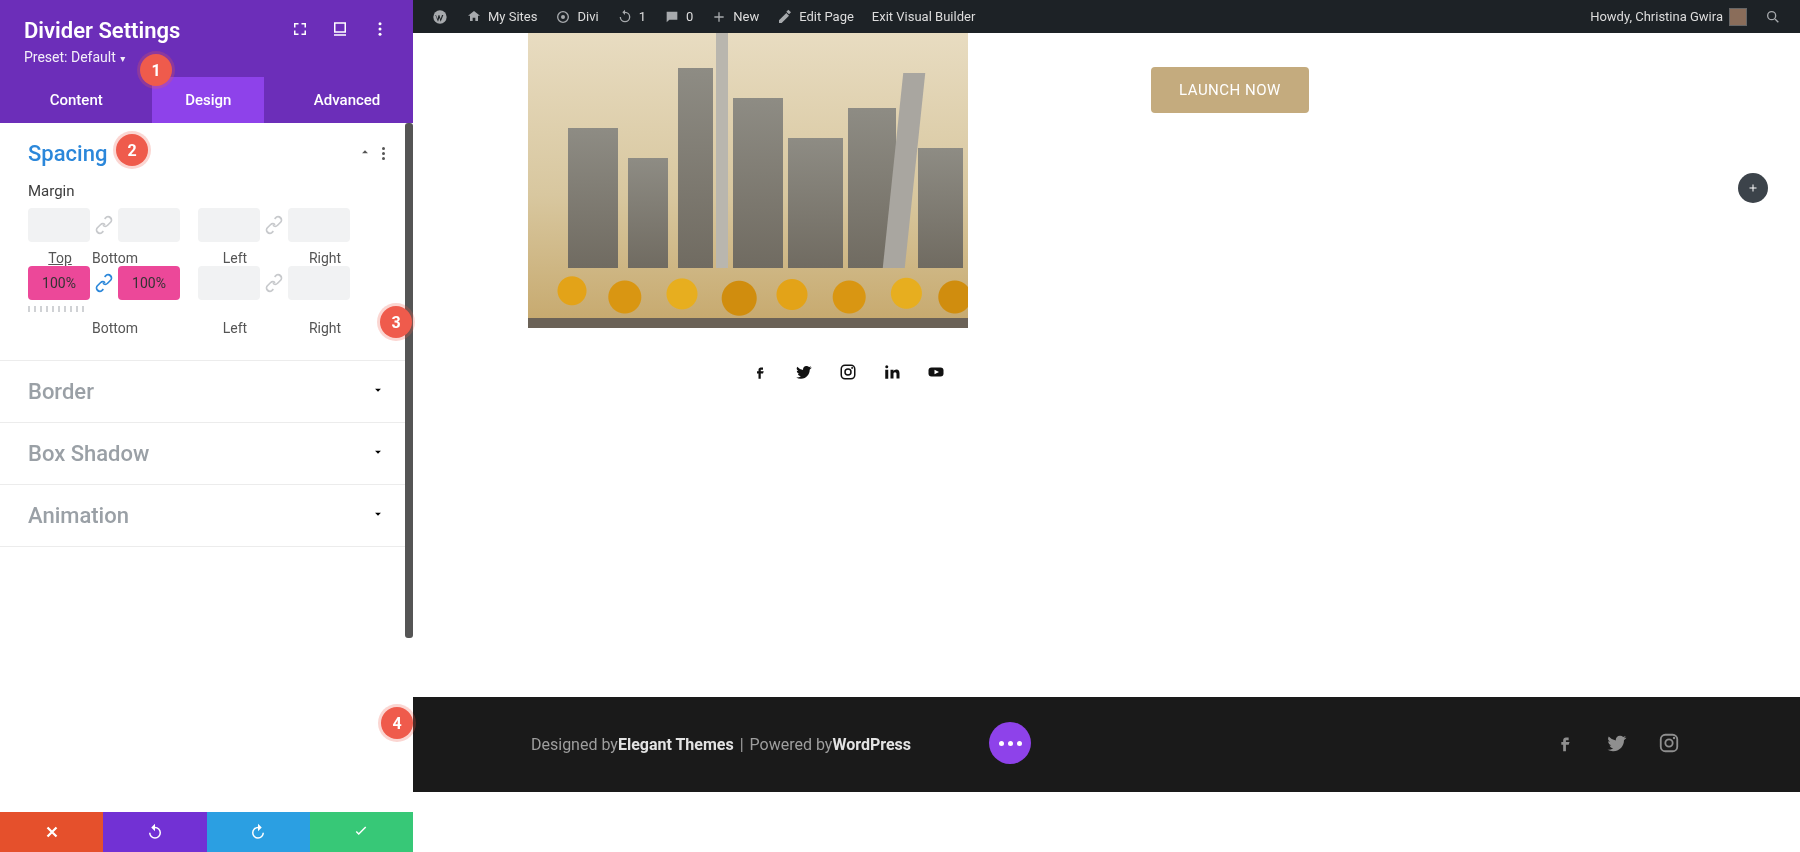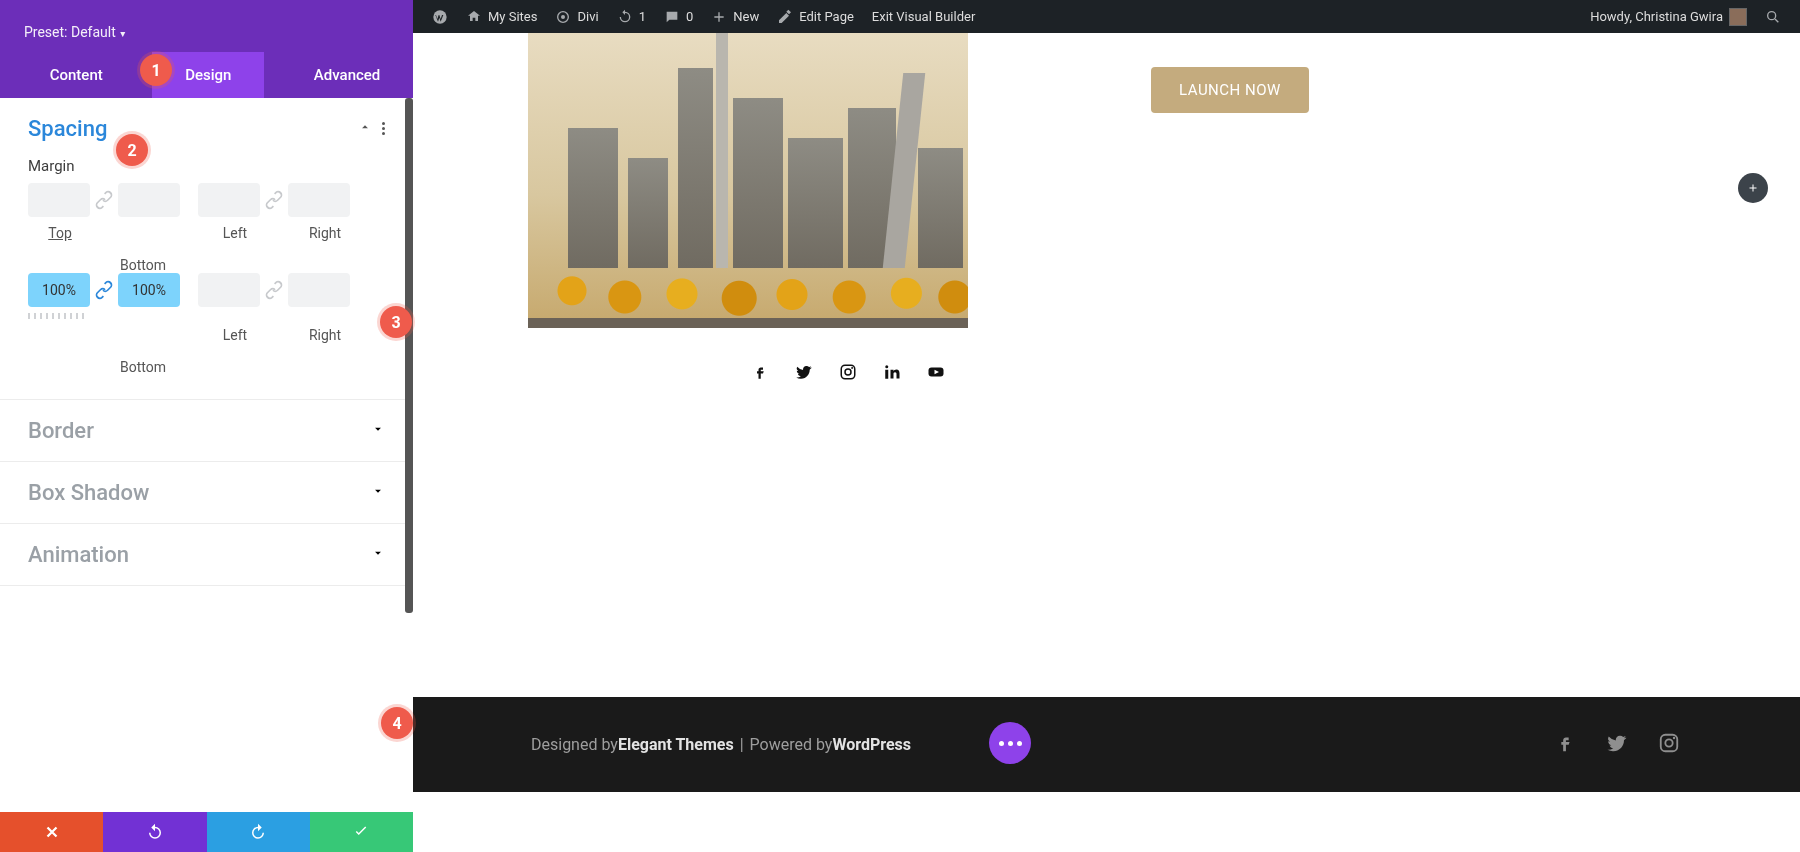--- a/index.html
+++ b/index.html
@@ -29,27 +29,27 @@
 .acc-section.open .acc-head h3 { color: #2b87da; }
 .acc-head-right { display: flex; align-items: center; gap: 10px; }
 .acc-head-right svg { width: 14px; height: 14px; fill: #555; }
 .kebab { display: flex; flex-direction: column; gap: 2px; }
 .kebab span { width: 3px; height: 3px; background: #555; border-radius: 50%; }
 
 .field-label { font-size: 15px; color: #3d3d3d; margin: 16px 0 8px; }
 .four { display: flex; gap: 18px; }
 .pair { display: flex; align-items: center; gap: 4px; }
 .inp { width: 62px; height: 34px; background: #f1f2f3; border: none; border-radius: 4px; text-align: center; font-size: 14px; color: #333; }
-.inp.active { background: #7dd3fc; }
+.inp.active { background: #ec4899; }
 .link { width: 20px; height: 20px; }
 .link svg { width: 20px; height: 20px; fill: #c7c9cc; }
 .link.active svg { fill: #2b87da; }
 .sub-labels { display: flex; margin-top: 8px; font-size: 14px; color: #555; }
 .sub-labels span:nth-child(1){ width: 64px; text-align:center;text-decoration:underline;}
-.sub-labels span:nth-child(2){ width: 102px; text-align:center;margin-top:32px;}
+.sub-labels span:nth-child(2){ width: 102px; }
 .sub-labels span:nth-child(3){ width: 82px; text-align:center;}
 .sub-labels span:nth-child(4){ width: 98px; text-align:center;}
 .slider-dots { height:6px; width:60px; background: repeating-linear-gradient(90deg,#d0d2d5 0 2px, transparent 2px 6px); margin-top:6px; }
 
 .sb-footer { display: flex; height: 40px; }
 .sb-footer .btn { flex: 1; display: flex; align-items: center; justify-content: center; cursor: pointer; }
 .sb-footer .btn svg { width: 18px; height: 18px; fill: #fff; }
 .btn-cancel { background: #e5502c; }
 .btn-undo { background: #7231d4; }
 .btn-redo { background: #2b9fe2; }
@@ -102,20 +102,36 @@
 .divi-fab span { width:5px;height:5px;background:#fff;border-radius:50%;margin:0 2px; }
 
 
 .callout { position: absolute; width: 32px; height: 32px; background: #ef5b4c; border-radius: 50%; color:#fff; font-weight:700; display:flex; align-items:center; justify-content:center; font-size:16px; z-index: 50; box-shadow: 0 0 0 3px rgba(239,91,76,.25); }
 </style>
 </head>
 <body>
 
 <div class="sidebar">
   <div class="sb-header">
+    <div class="sb-title-row">
+      <div class="sb-title">Divider Settings</div>
+      <div class="sb-title-icons">
+        <span><svg viewBox="0 0 24 24">
+              <path d="M4 4h6v2H6v4H4V4zm10 0h6v6h-2V6h-4V4zM4 14h2v4h4v2H4v-6zm14 0h2v6h-6v-2h4v-4z"></path>
+            </svg></span>
+        <span><svg viewBox="0 0 24 24">
+              <path d="M4 3h16v14H4V3zm2 2v10h12V5H6zm-2 14h16v2H4v-2z"></path>
+            </svg></span>
+        <span><svg viewBox="0 0 24 24">
+              <circle cx="12" cy="5" r="2"></circle>
+              <circle cx="12" cy="12" r="2"></circle>
+              <circle cx="12" cy="19" r="2"></circle>
+            </svg></span>
+      </div>
+    </div>
     <div class="sb-preset"><span>Preset: Default</span><span class="caret"> ▾</span></div>
   </div>
 
   <div class="sb-tabs">
     <div class="sb-tab">Content</div>
     <div class="sb-tab active">Design</div>
     <div class="sb-tab">Advanced</div>
   </div>
 
   <div class="sb-body">

